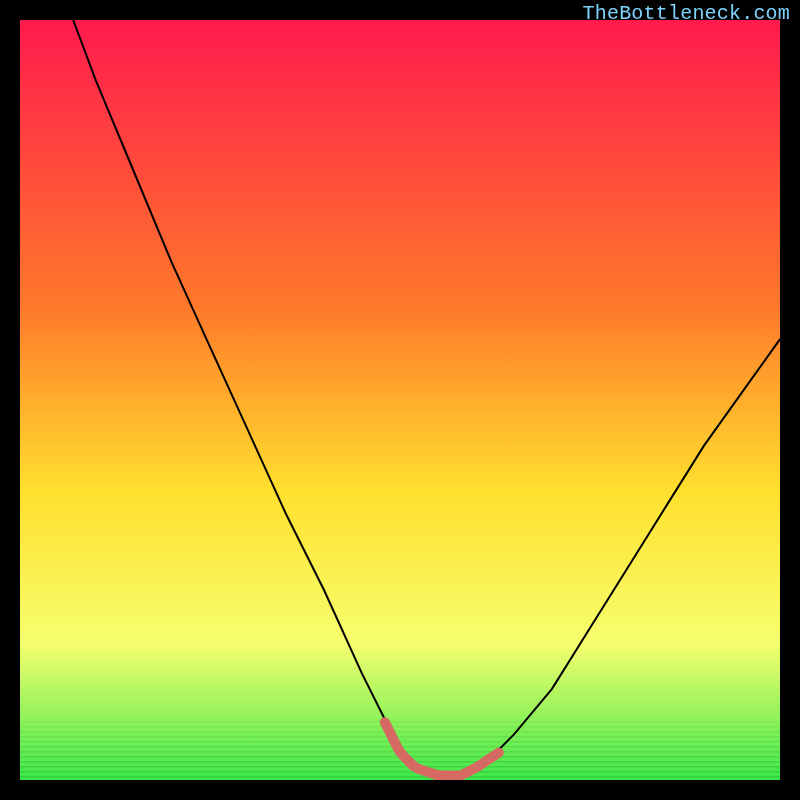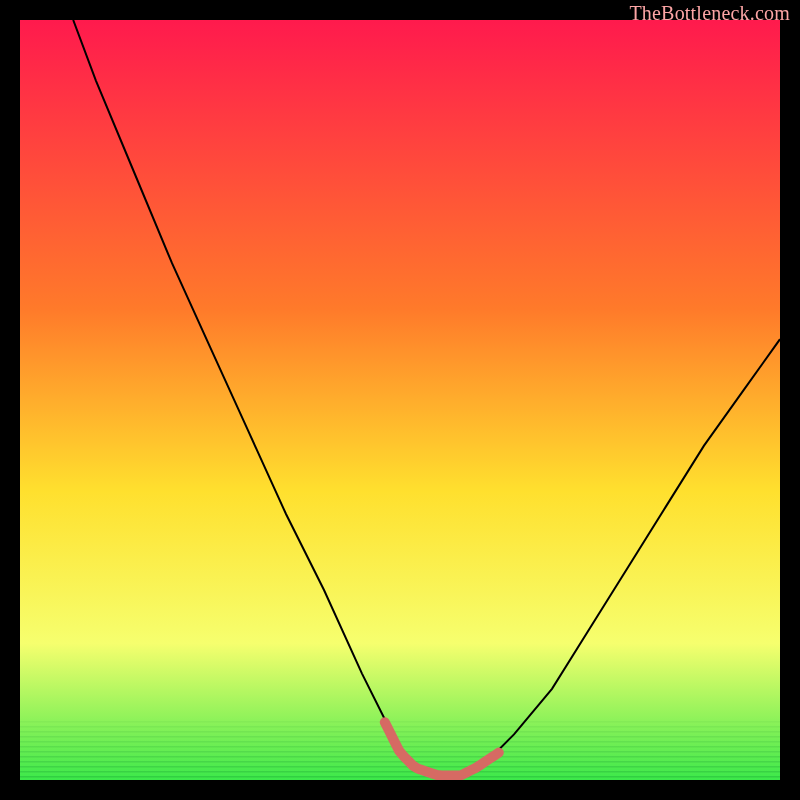--- a/index.html
+++ b/index.html
@@ -20,23 +20,23 @@
     position: absolute;
     left: 20px;
     top: 20px;
     width: 760px;
     height: 760px;
   }
   .watermark {
     position: absolute;
     top: 2px;
     right: 10px;
-    font-family: Liberation Serif, serif;
+    font-family: Liberation Mono, monospace;
     font-size: 20px;
-    color: #fca5a5;
+    color: #7dd3fc;
     letter-spacing: 0.2px;
     text-align: right;
   }
   svg { display: block; }
 </style>
 </head>
 <body>
 
 <div class="frame">
 

